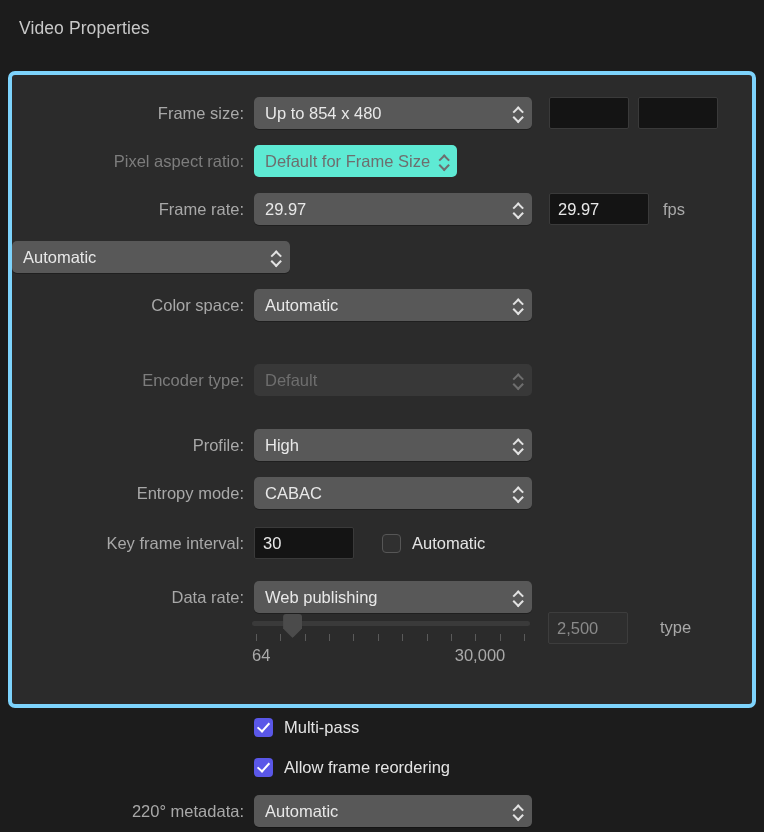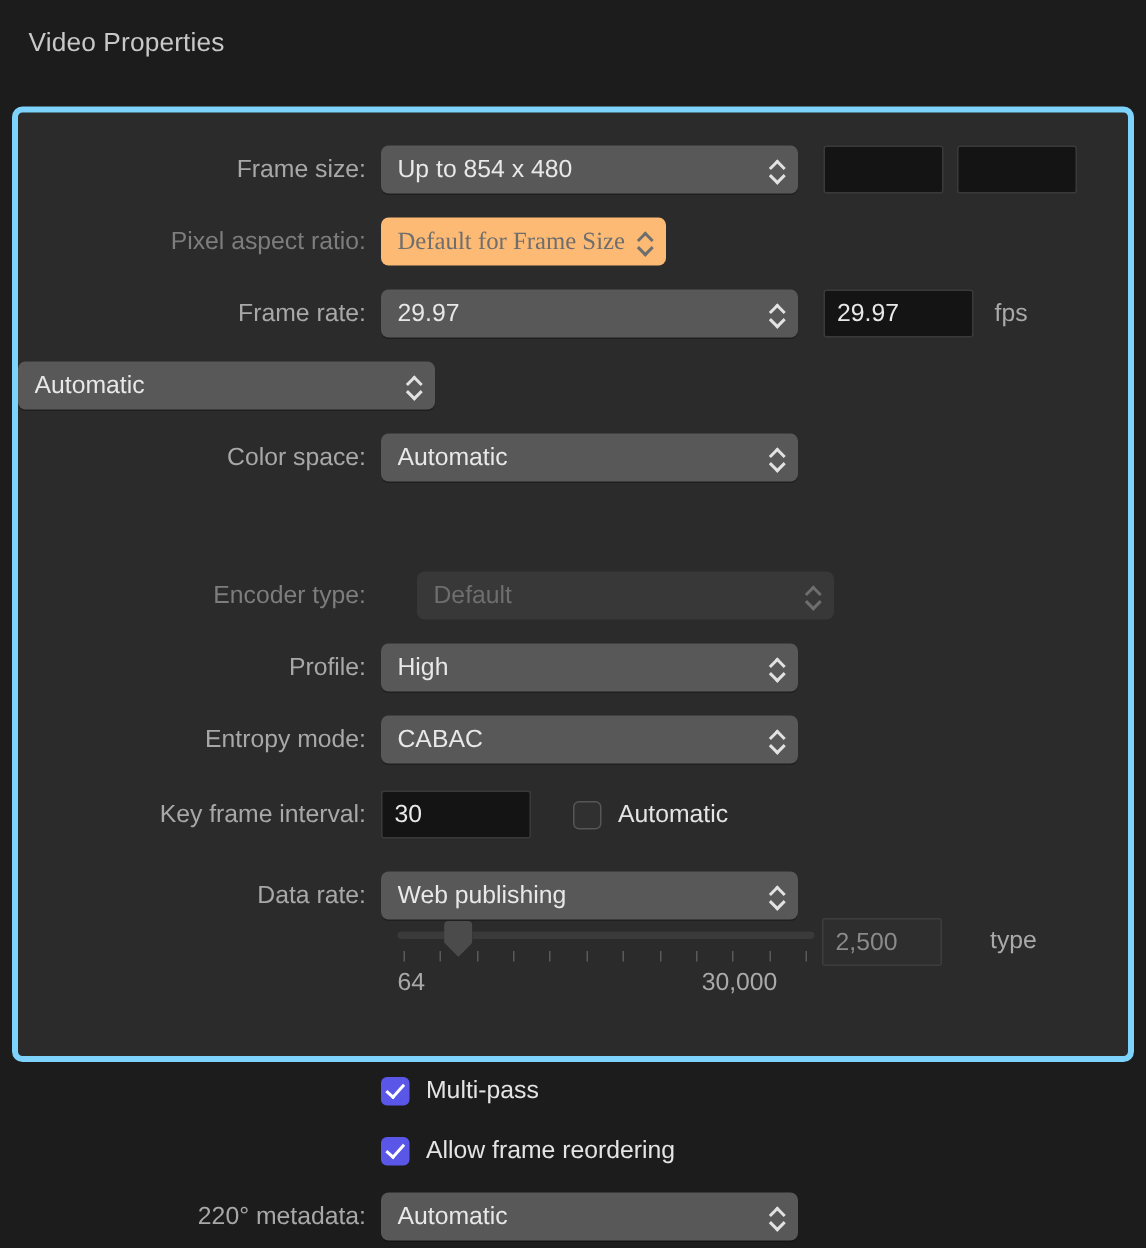--- a/index.html
+++ b/index.html
@@ -65,26 +65,25 @@
     display: flex;
     align-items: center;
     padding: 0 8px 0 11px;
     font-size: 16.5px;
     color: #e8e8e8;
     white-space: nowrap;
     box-shadow: 0 1px 0 rgba(0,0,0,.28);
   }
   .popup .ptext { flex: 1 1 auto; overflow: hidden; }
   .popup.disabled {
-    background: #fdba74;
+    background: #5eead4;
     color: #6e6e6e;
     box-shadow: none;
     width: auto;
     padding-right: 7px;
-    font-family: Liberation Serif, serif;
   }
   .popup.disabled-full {
     background: #383838;
     color: #6e6e6e;
     box-shadow: none;
   }
 
   
   .chev {
     width: 14px; height: 22px;
@@ -190,21 +189,21 @@
     margin-left: 11px;
     font-size: 16.5px;
     color: #e4e4e4;
     white-space: nowrap;
   }
 
   
   .slider-wrap {
     position: absolute;
     left: 252px; top: 616px;
-    width: 278px; height: 52px; margin-left: 13px;
+    width: 278px; height: 52px;
   }
   .track {
     position: absolute;
     left: 0; top: 5px;
     width: 278px; height: 5px;
     background: #3a3a3a;
     border-radius: 3px;
   }
   .thumb {
     position: absolute;
@@ -315,21 +314,21 @@
       <div class="popup">
         <span class="ptext">Automatic</span>
         <span class="chev">
             <i class="up"></i>
             <i class="down"></i>
           </span>
       </div>
     </div>
 
 
-    <div class="row" style="top:305px;gap:24px;">
+    <div class="row" style="top:288px;">
       <div class="label dim">Encoder type:</div>
       <div class="popup disabled-full">
         <span class="ptext">Default</span>
         <span class="chev">
             <i class="up"></i>
             <i class="down"></i>
           </span>
       </div>
     </div>
 

